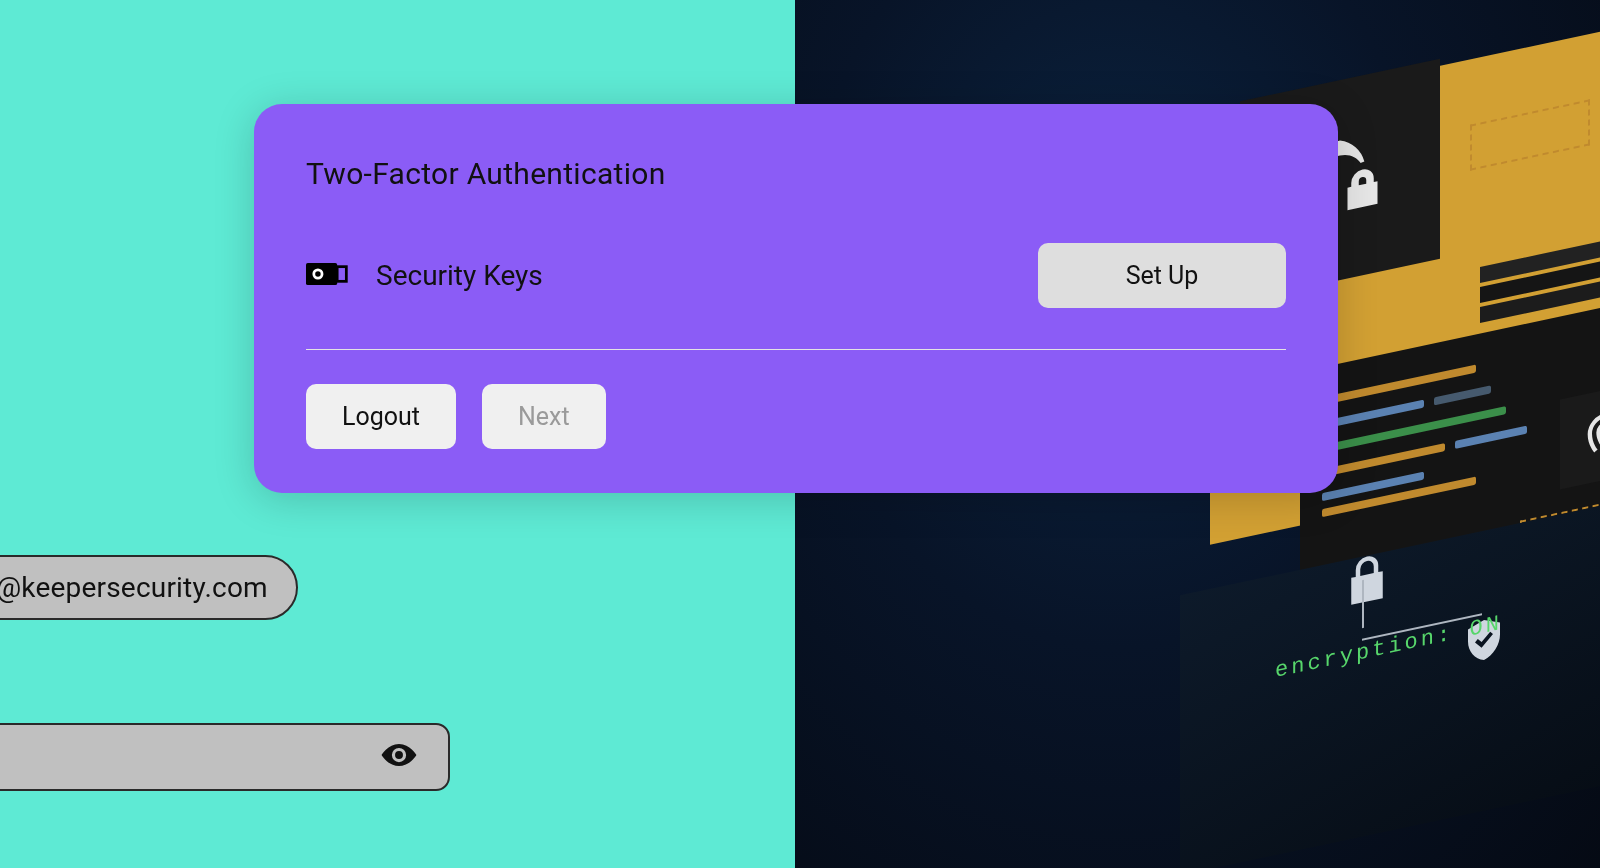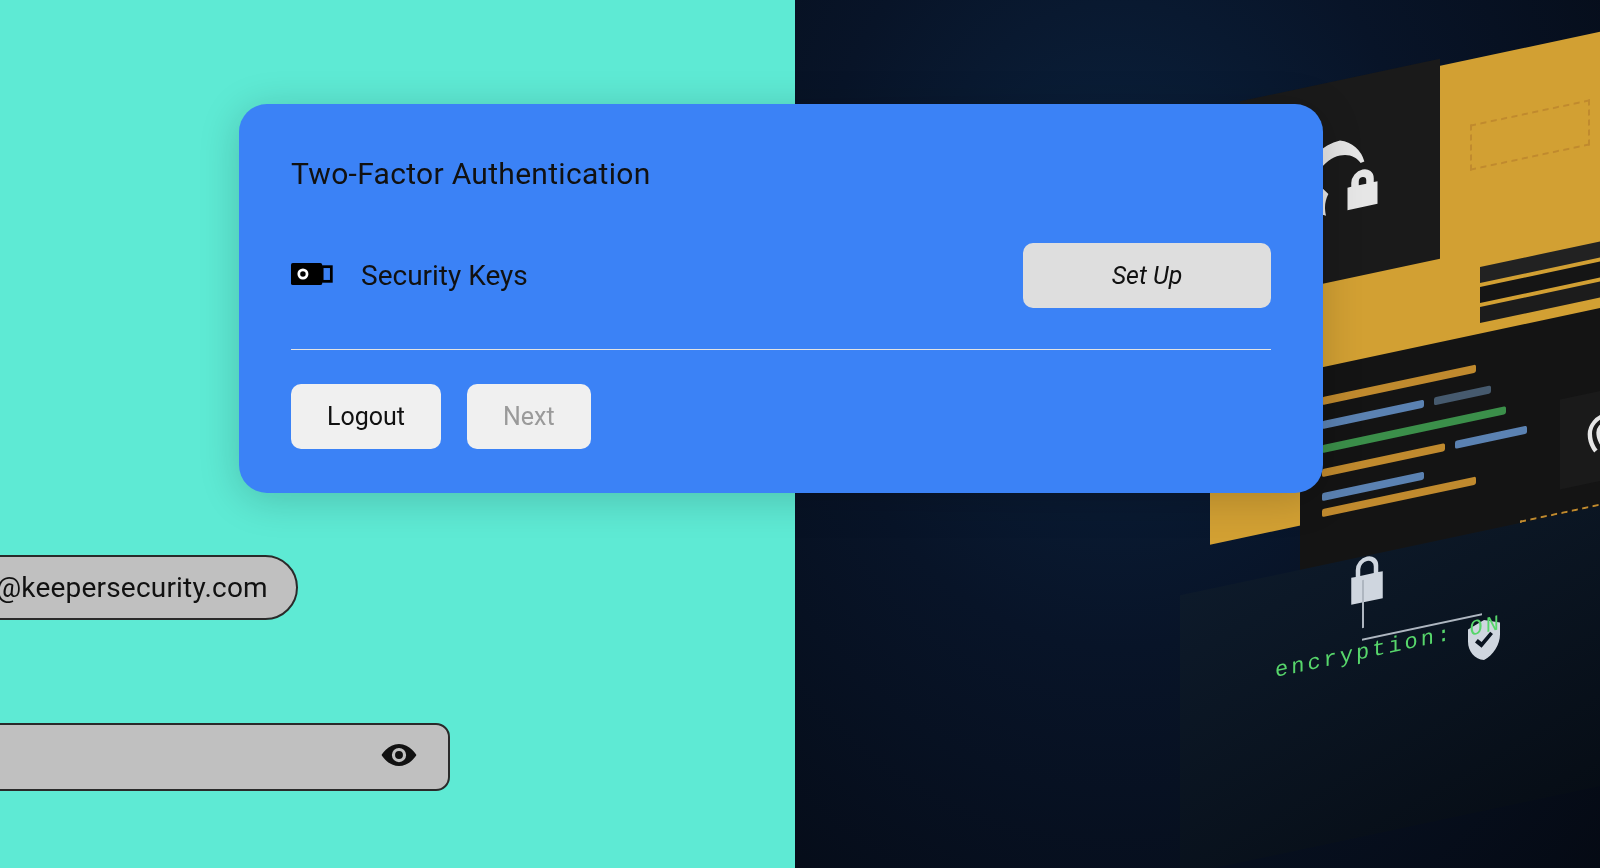--- a/index.html
+++ b/index.html
@@ -124,24 +124,24 @@
   }
   .db1 { top: 72px; left: 330px; width: 120px; height: 46px; }
   .db2 { top: 468px; left: 380px; width: 120px; height: 28px; }
 
   
   .overlay { position: absolute; inset: 0; background: rgba(0,0,0,0.0); }
 
   
   .modal {
     position: absolute;
-    left: 239px;
+    left: 254px;
     top: 104px;
     width: 1084px;
-    background: #3b82f6;
+    background: #8b5cf6;
     border-radius: 28px;
     box-shadow: 0 6px 40px rgba(0,0,0,0.18);
     padding: 52px 52px 44px 52px;
   }
   .modal-title {
     font-size: 30px;
     font-weight: 400;
     color: #111;
     letter-spacing: 0.3px;
     margin-bottom: 52px;
@@ -157,21 +157,21 @@
   .btn {
     border: none;
     border-radius: 10px;
     font-size: 25px;
     padding: 18px 36px;
     cursor: pointer;
     font-family: inherit;
     background: #e1e1e1;
     color: #111;
   }
-  .btn-setup { width: 248px; background: #dedede; font-style: italic; }
+  .btn-setup { width: 248px; background: #dedede; }
   .modal-footer {
     display: flex;
     justify-content: flex-start;
     gap: 26px;
     margin-top: 34px;
   }
   .btn-light { background: #f0f0f0; }
   .btn-disabled { background: #f0f0f0; color: #9a9a9a; cursor: default; }
 </style>
 </head>

